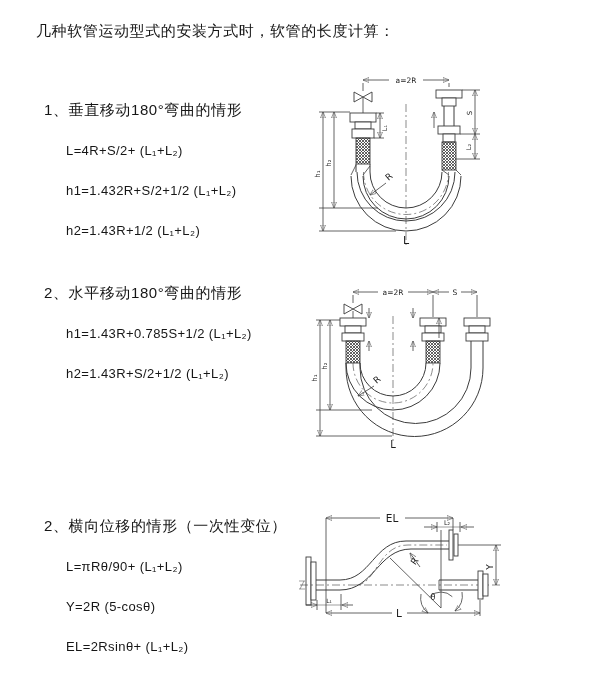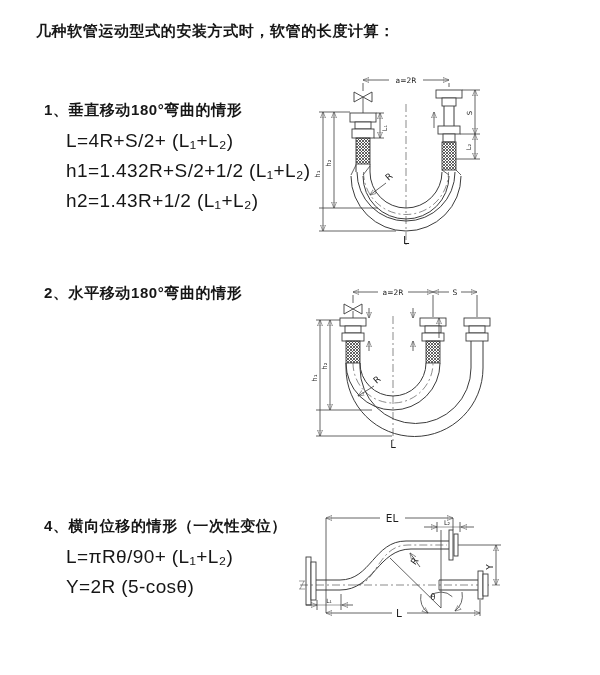--- a/index.html
+++ b/index.html
@@ -1,24 +1,24 @@
 <!DOCTYPE html>
 <html><head>
 <meta charset="utf-8">
 <style>
   html,body{margin:0;padding:0}
   body{
     width:600px;height:675px;background:#ffffff;position:relative;overflow:hidden;
     font-family:"Liberation Sans","DejaVu Sans",sans-serif;color:#161616;
   }
-  .title{position:absolute;left:36px;top:22px;font-size:15px;font-weight:700;letter-spacing:.6px}
+  .title{position:absolute;left:36px;top:22px;font-size:15px;font-weight:400;letter-spacing:.6px}
   .sec{position:absolute;left:44px}
   #s1{top:101px}#s2{top:284px}#s3{top:517px}
-  .heading{font-size:15px;font-weight:700;letter-spacing:.6px}
-  .formula{font-size:19px;margin-top:11px;padding-left:22px;letter-spacing:.4px;line-height:19px}
+  .heading{font-size:15px;font-weight:400;letter-spacing:.6px}
+  .formula{font-size:13px;margin-top:21px;padding-left:22px;letter-spacing:.4px;line-height:19px}
   svg{position:absolute}
   #d1{left:306px;top:66px}
   #d2{left:306px;top:278px}
   #d3{left:296px;top:500px}
   svg line,svg path{stroke:#3c3c3c;fill:none;stroke-width:.8}
   svg .part{fill:#ffffff;stroke:#3c3c3c;stroke-width:.9}
   svg .tube{stroke-width:1}
   svg .cl{stroke-dasharray:8 3 2 3;stroke-width:.6}
   svg .thin{stroke-width:.5}
   svg text{fill:#1d1d1d;stroke:none;font-family:"DejaVu Sans","Liberation Sans",sans-serif}
@@ -31,26 +31,29 @@
 
 <div class="sec" id="s1">
   <div class="heading">1、垂直移动180°弯曲的情形</div>
   <div class="formula">L=4R+S/2+ (L₁+L₂)</div>
   <div class="formula">h1=1.432R+S/2+1/2 (L₁+L₂)</div>
   <div class="formula">h2=1.43R+1/2 (L₁+L₂)</div>
 </div>
 
 <div class="sec" id="s2">
   <div class="heading">2、水平移动180°弯曲的情形</div>
+  <div class="formula">h1=1.43R+0.785S+1/2 (L₁+L₂)</div>
+  <div class="formula">h2=1.43R+S/2+1/2 (L₁+L₂)</div>
 </div>
 
 <div class="sec" id="s3">
-  <div class="heading">4、横向位移的情形（一次性变位）</div>
+  <div class="heading">2、横向位移的情形（一次性变位）</div>
   <div class="formula">L=πRθ/90+ (L₁+L₂)</div>
   <div class="formula">Y=2R (5-cosθ)</div>
+  <div class="formula">EL=2Rsinθ+ (L₁+L₂)</div>
 </div>
 
 <svg id="d1" width="284" height="196" viewBox="0 0 284 196">
   <defs>
     <marker id="mA" viewBox="0 0 10 10" refX="9.5" refY="5" markerWidth="8" markerHeight="8" orient="auto-start-reverse">
       <path d="M0,1 L10,5 L0,9 Z" fill="#3c3c3c" stroke="none"></path>
     </marker>
     <pattern id="pA" patternUnits="userSpaceOnUse" width="3" height="3">
       <path d="M0,0 L3,3 M3,0 L0,3" stroke="#555" stroke-width="0.5"></path>
     </pattern>

